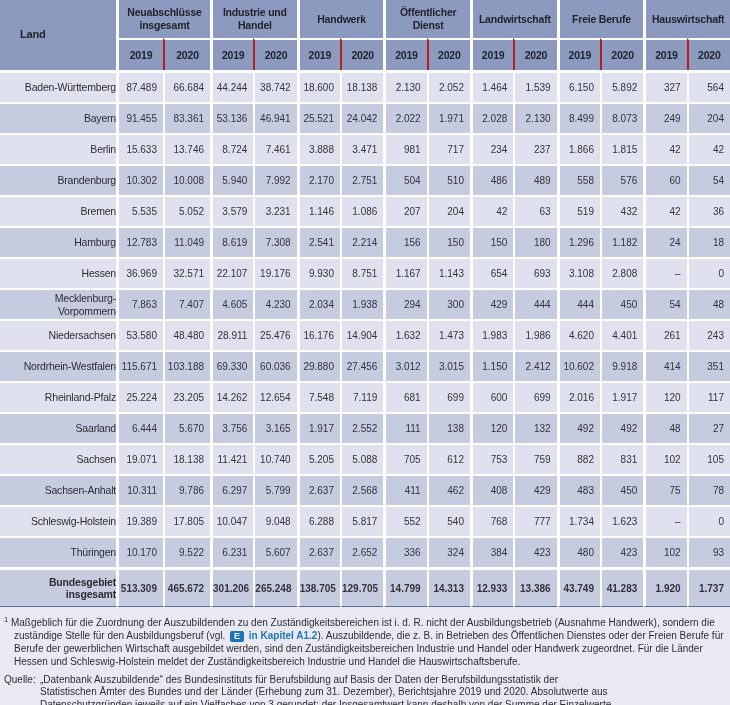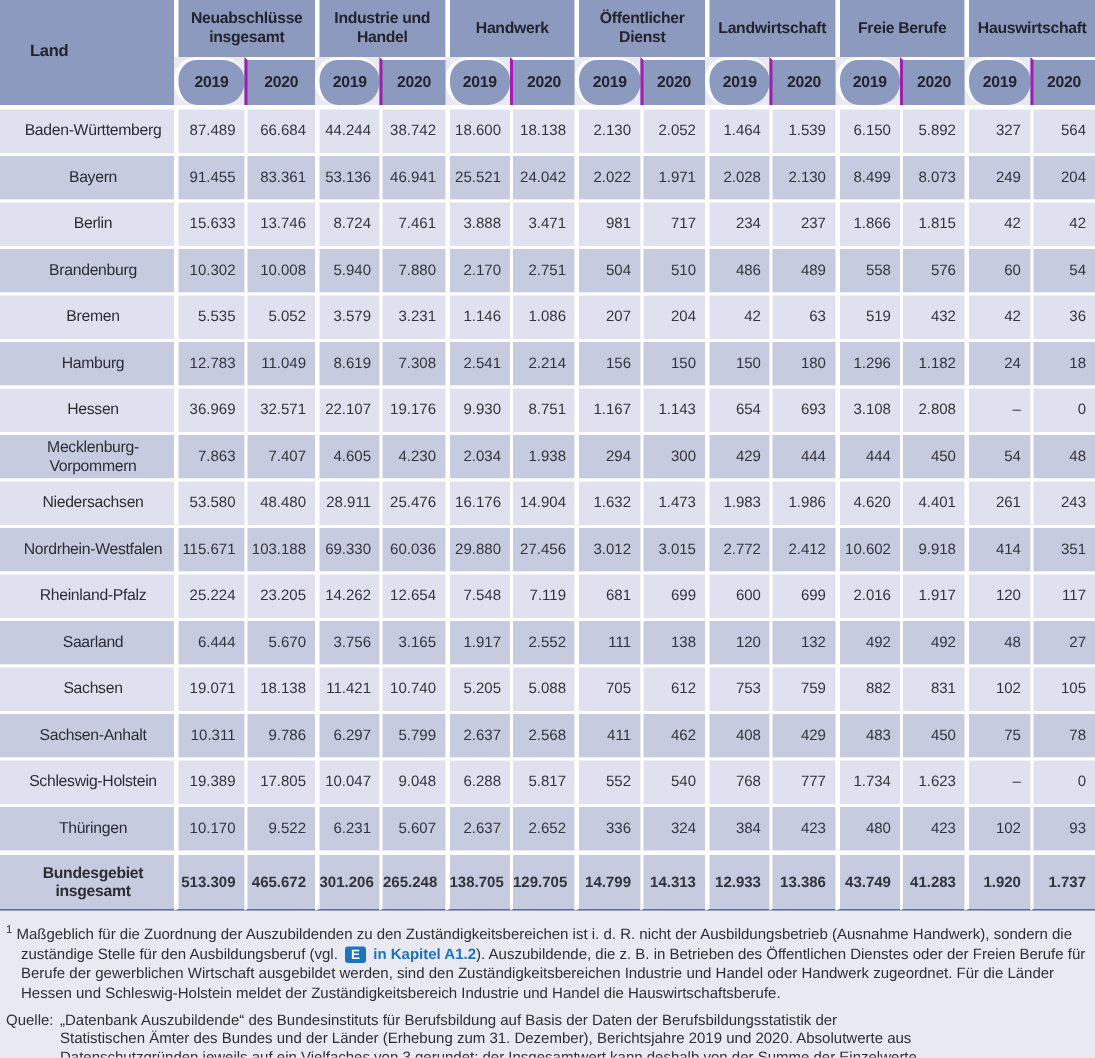--- a/index.html
+++ b/index.html
@@ -30,33 +30,33 @@
     letter-spacing:-0.2px;
     padding:3px 2px;
   }
   th.land-h{
     text-align:left;
     padding-left:20px;
     font-size:11px;
     vertical-align:middle;
   }
   th.grp{border-left:3px solid #fff;height:32px;}
-  th.yr{border-left:2px solid #a21caf;border-top:2px solid #fff;height:24px;}
-  th.yr.gs{border-left:3px solid #fff;border-radius:15px;}
+  th.yr{border-left:2px solid #b91c1c;border-top:2px solid #fff;height:24px;}
+  th.yr.gs{border-left:3px solid #fff;}
 
   tbody td{
     font-size:10px;
     height:29px;
     padding:0;
     vertical-align:middle;
     border-top:2px solid #fff;
   }
   tbody tr.first td{border-top:3px solid #fff;}
   tbody td.land{
-    text-align:center;
+    text-align:right;
     padding-left:8px;
     font-size:10.5px;
     letter-spacing:-0.2px;
     color:#2c2c33;
     white-space:normal;
     line-height:1.15;
   }
   tbody td.num{
     text-align:right;
     padding-right:6px;
@@ -211,21 +211,21 @@
           <td class="num gs">1.866</td>
           <td class="num">1.815</td>
           <td class="num gs">42</td>
           <td class="num">42</td>
         </tr>
         <tr class="dark">
           <td class="land">Brandenburg</td>
           <td class="num gs">10.302</td>
           <td class="num">10.008</td>
           <td class="num gs">5.940</td>
-          <td class="num">7.880</td>
+          <td class="num">7.992</td>
           <td class="num gs">2.170</td>
           <td class="num">2.751</td>
           <td class="num gs">504</td>
           <td class="num">510</td>
           <td class="num gs">486</td>
           <td class="num">489</td>
           <td class="num gs">558</td>
           <td class="num">576</td>
           <td class="num gs">60</td>
           <td class="num">54</td>
@@ -318,21 +318,21 @@
         <tr class="dark">
           <td class="land">Nordrhein-Westfalen</td>
           <td class="num gs">115.671</td>
           <td class="num">103.188</td>
           <td class="num gs">69.330</td>
           <td class="num">60.036</td>
           <td class="num gs">29.880</td>
           <td class="num">27.456</td>
           <td class="num gs">3.012</td>
           <td class="num">3.015</td>
-          <td class="num gs">2.772</td>
+          <td class="num gs">1.150</td>
           <td class="num">2.412</td>
           <td class="num gs">10.602</td>
           <td class="num">9.918</td>
           <td class="num gs">414</td>
           <td class="num">351</td>
         </tr>
         <tr class="light">
           <td class="land">Rheinland-Pfalz</td>
           <td class="num gs">25.224</td>
           <td class="num">23.205</td>

